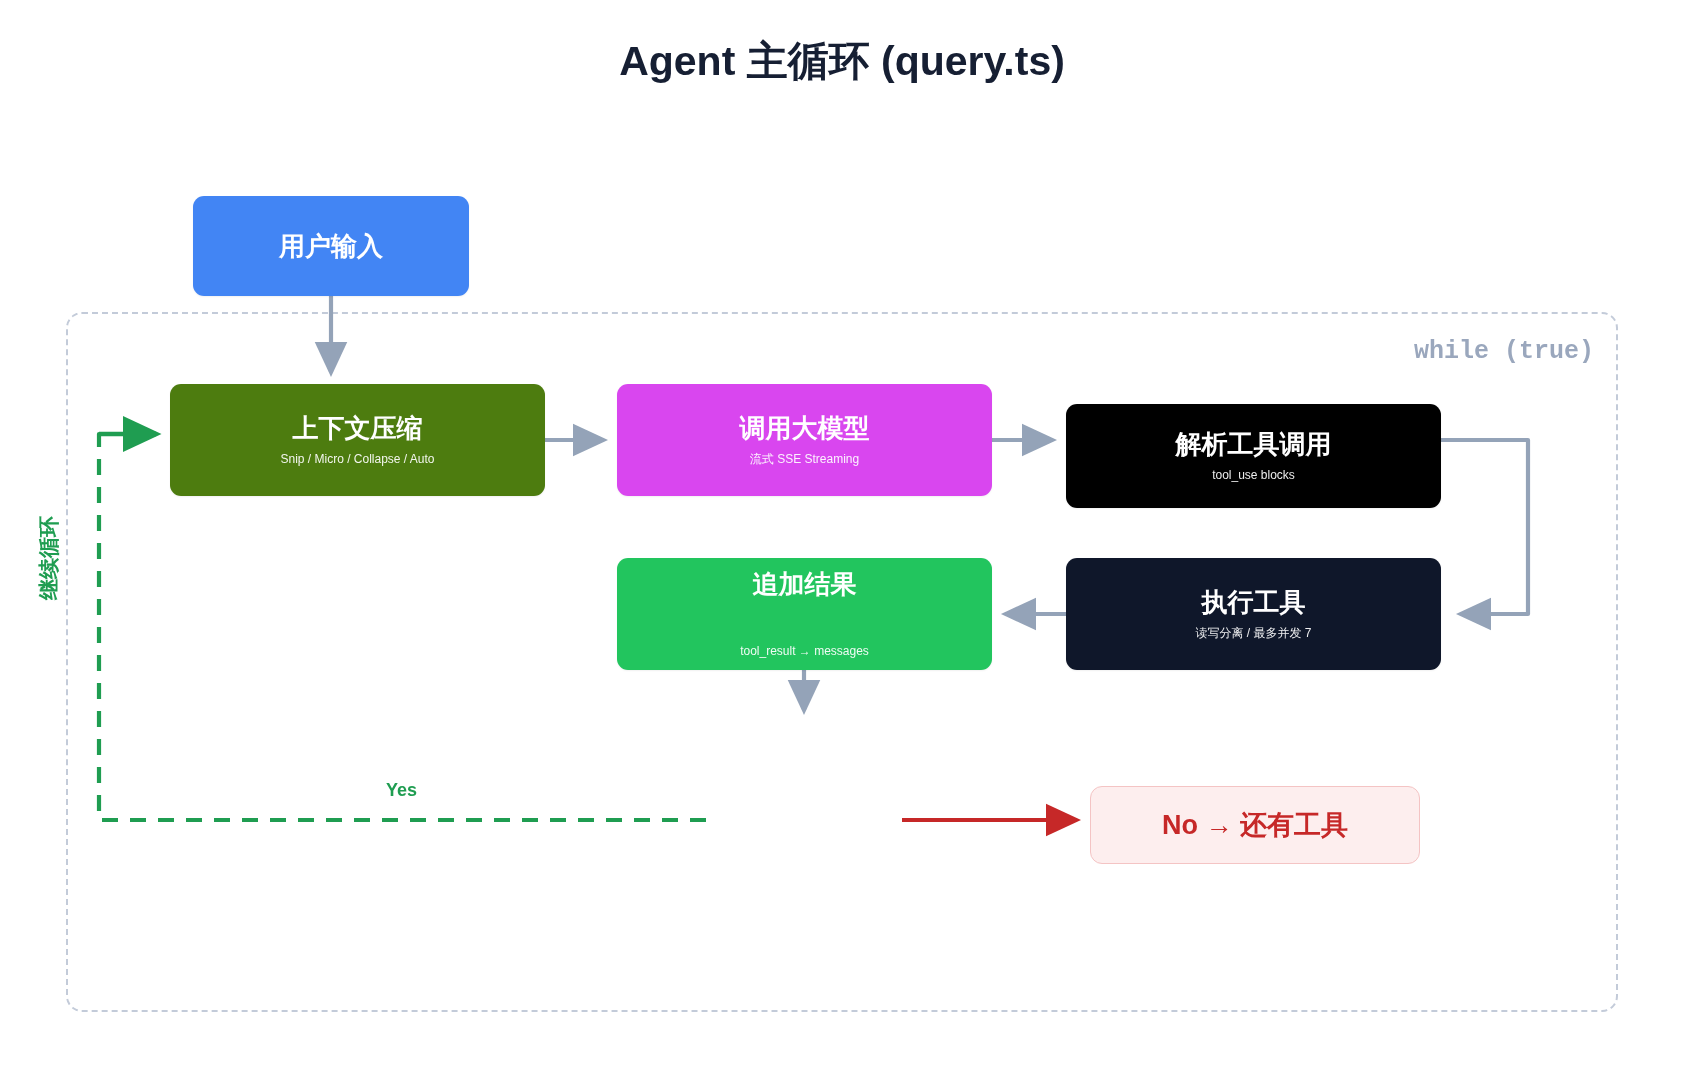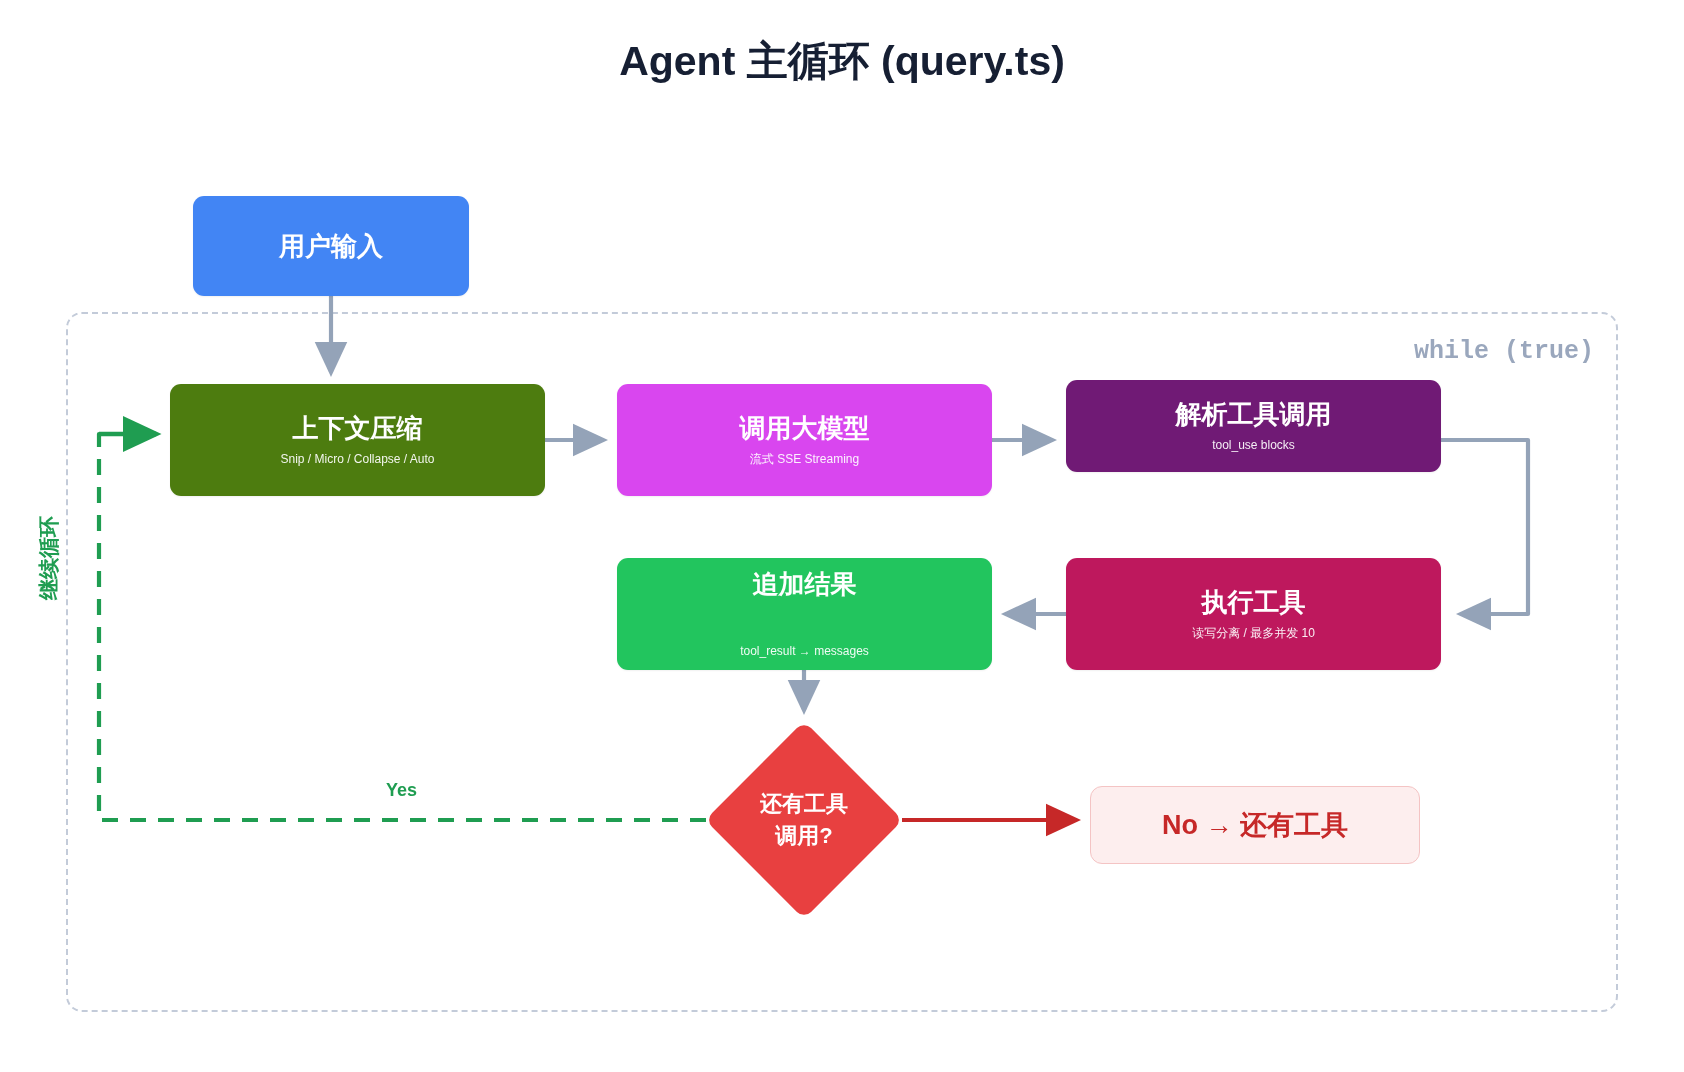--- a/index.html
+++ b/index.html
@@ -89,26 +89,26 @@
   }
   #node-context-compress {
     left: 170px; top: 384px; width: 375px; height: 112px;
     background: #4d7c0f;
   }
   #node-call-model {
     left: 617px; top: 384px; width: 375px; height: 112px;
     background: #d946ef;
   }
   #node-parse-tools {
-    left: 1066px; top: 380px; width: 375px; height: 92px;
-    background: #701a75;
+    left: 1066px; top: 404px; width: 375px; height: 104px;
+    background: #000000;
   }
   #node-exec-tools {
     left: 1066px; top: 558px; width: 375px; height: 112px;
-    background: #be185d;
+    background: #0f172a;
   }
   #node-append-result {
     left: 617px; top: 558px; width: 375px; height: 112px;
     background: #22c55e;
     gap: 36px;
   }
 
   
   #node-decision {
     position: absolute;
@@ -255,34 +255,27 @@
     <div class="n-sub">流式 SSE Streaming</div>
   </div>
 
   <div class="node" id="node-parse-tools">
     <div class="n-title">解析工具调用</div>
     <div class="n-sub">tool_use blocks</div>
   </div>
 
   <div class="node" id="node-exec-tools">
     <div class="n-title">执行工具</div>
-    <div class="n-sub">读写分离 / 最多并发 10</div>
+    <div class="n-sub">读写分离 / 最多并发 7</div>
   </div>
 
   <div class="node" id="node-append-result">
     <div class="n-title">追加结果</div>
     <div class="n-sub">tool_result → messages</div>
   </div>
 
-  <div id="node-decision">
-    <div class="diamond-shape"></div>
-    <div class="diamond-label">
-      <span>还有工具</span>
-      <span>调用?</span>
-    </div>
-  </div>
 
   <div id="node-return">No → 还有工具</div>
 
   <div class="edge-label" id="label-yes">Yes</div>
   <div class="edge-label" id="label-continue-loop">继续循环</div>
 
 </div>
 
 </body></html>

